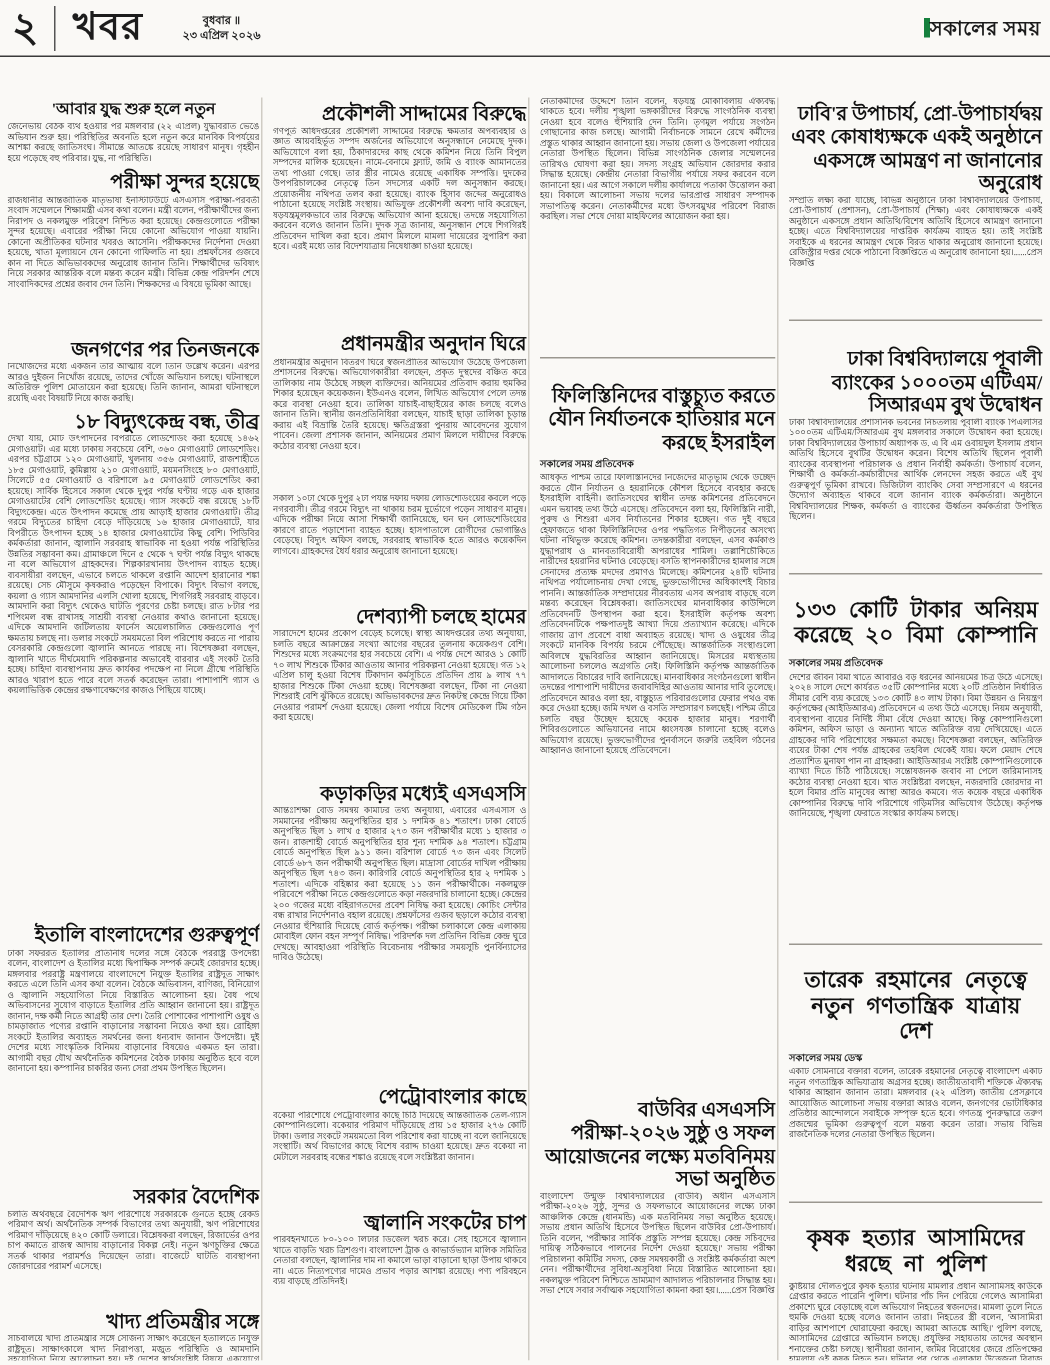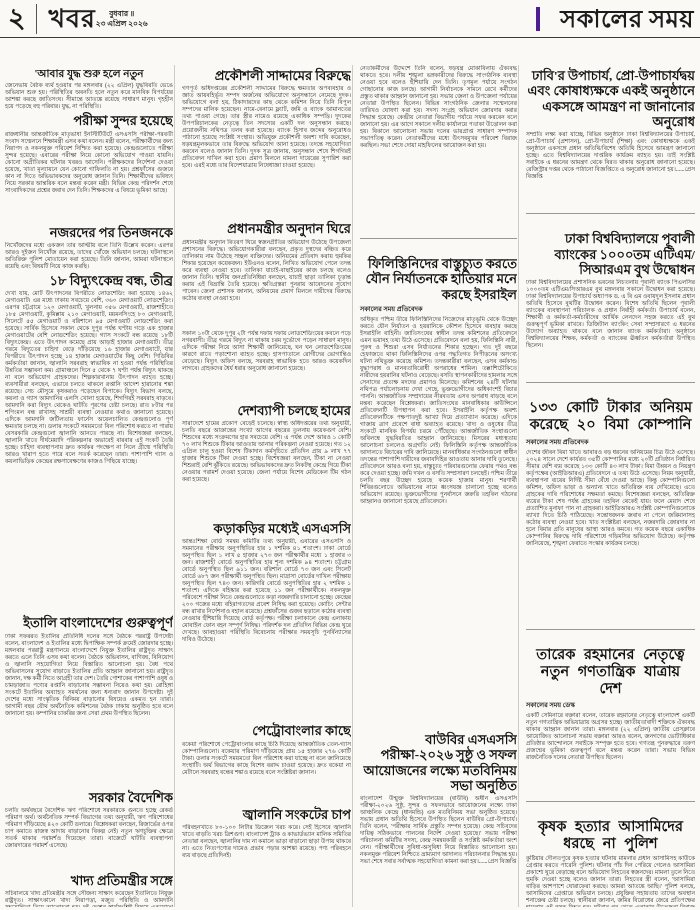--- a/index.html
+++ b/index.html
@@ -9,25 +9,25 @@
     font-family:"Liberation Serif","DejaVu Serif",serif;
   }
   
   .masthead{
     height:38px;display:flex;align-items:center;
     border-bottom:1.5px solid #3a3a3a;padding:0 6px;box-sizing:border-box;
   }
   .pageno{font-size:27px;font-weight:bold;line-height:1;padding:0 10px 0 2px;}
   .mast-vr{width:1px;height:30px;background:#555;margin-right:12px;}
   .section{font-size:25px;font-weight:bold;line-height:1;letter-spacing:1px;}
-  .dateblock{text-align:center;font-weight:bold;font-size:7.5px;line-height:1.25;}
+  .dateblock{margin-left:26px;text-align:center;font-weight:bold;font-size:7.5px;line-height:1.25;}
   .spacer{flex:1;}
   .paper{
-    font-size:24px;font-weight:800;line-height:1;
-    border-left:4px solid #4c1d95;padding-left:20px;letter-spacing:.5px;
+    font-size:13px;font-weight:800;line-height:1;
+    border-left:4px solid #15803d;padding-left:0;letter-spacing:.5px;
   }
   
   .columns{
     display:grid;grid-template-columns:168px 170px 158px 170px;
     column-gap:8px;padding:3px 5px 0 5px;height:866px;overflow:hidden;
   }
   .col{overflow:hidden;min-width:0;margin-top:24px;}
   .col + .col{border-left:1px solid #cfccc4;padding-left:7px;margin-left:-7px;}
   .headline{
     text-align:center;font-weight:bold;line-height:1.18;
@@ -57,21 +57,21 @@
   <div class="spacer"></div>
   <div class="paper">সকালের সময়</div>
 </div>
 
 <div class="columns" id="columns">
     <div class="col">
       <div class="headline sm">'আবার যুদ্ধ শুরু হলে নতুন</div>
       <div class="body" style="height: 28px;">জেনেভায় বৈঠক ব্যর্থ হওয়ার পর মঙ্গলবার (২২ এপ্রিল) যুদ্ধবিরতি ভেঙে অভিযান শুরু হয়। পরিস্থিতির অবনতি হলে নতুন করে মানবিক বিপর্যয়ের আশঙ্কা করছে জাতিসংঘ। সীমান্তে আতঙ্কে রয়েছে সাধারণ মানুষ। গৃহহীন হয়ে পড়েছে বহু পরিবার। যুদ্ধ, না পরিস্থিতি।</div>
       <div class="headline md">পরীক্ষা সুন্দর হয়েছে</div>
       <div class="body" style="height: 91px;">রাজধানীর আন্তর্জাতিক মাতৃভাষা ইনস্টিটিউটে এসএসসি পরীক্ষা-পরবর্তী সংবাদ সম্মেলনে শিক্ষামন্ত্রী এসব কথা বলেন। মন্ত্রী বলেন, পরীক্ষার্থীদের জন্য নিরাপদ ও নকলমুক্ত পরিবেশ নিশ্চিত করা হয়েছে। কেন্দ্রগুলোতে পরীক্ষা সুন্দর হয়েছে। এবারের পরীক্ষা নিয়ে কোনো অভিযোগ পাওয়া যায়নি। কোনো অপ্রীতিকর ঘটনার খবরও আসেনি। পরীক্ষকদের নির্দেশনা দেওয়া হয়েছে, খাতা মূল্যায়নে যেন কোনো গাফিলতি না হয়। প্রশ্নফাঁসের গুজবে কান না দিতে অভিভাবকদের অনুরোধ জানান তিনি। শিক্ষার্থীদের ভবিষ্যৎ নিয়ে সরকার আন্তরিক বলে মন্তব্য করেন মন্ত্রী। বিভিন্ন কেন্দ্র পরিদর্শন শেষে সাংবাদিকদের প্রশ্নের জবাব দেন তিনি। শিক্ষকদের এ বিষয়ে ভূমিকা আছে।</div>
-      <div class="headline md">নজরদের পর তিনজনকে</div>
+      <div class="headline md">জনগণের পর তিনজনকে</div>
       <div class="body" style="height: 28px;">নিখোঁজদের মধ্যে একজন তার আত্মীয় বলে তিনি উল্লেখ করেন। এরপর আরও দুইজন নিখোঁজ রয়েছে, তাদের খোঁজে অভিযান চলছে। ঘটনাস্থলে অতিরিক্ত পুলিশ মোতায়েন করা হয়েছে। তিনি জানান, আমরা ঘটনাস্থলে রয়েছি এবং বিষয়টি নিয়ে কাজ করছি।</div>
       <div class="headline md">১৮ বিদ্যুৎকেন্দ্র বন্ধ, তীব্র</div>
       <div class="body" style="height: 322px;">দেখা যায়, মোট উৎপাদনের বিপরীতে লোডশেডিং করা হয়েছে ১৪৬২ মেগাওয়াট। এর মধ্যে ঢাকায় সবচেয়ে বেশি, ৩৬০ মেগাওয়াট লোডশেডিং। এরপর চট্টগ্রামে ১২০ মেগাওয়াট, খুলনায় ৩৫৬ মেগাওয়াট, রাজশাহীতে ১৮৫ মেগাওয়াট, কুমিল্লায় ২১০ মেগাওয়াট, ময়মনসিংহে ৮০ মেগাওয়াট, সিলেটে ৫৫ মেগাওয়াট ও বরিশালে ৯৫ মেগাওয়াট লোডশেডিং করা হয়েছে। সার্বিক হিসেবে সকাল থেকে দুপুর পর্যন্ত ঘণ্টায় গড়ে এক হাজার মেগাওয়াটের বেশি লোডশেডিং হয়েছে। গ্যাস সংকটে বন্ধ রয়েছে ১৮টি বিদ্যুৎকেন্দ্র। এতে উৎপাদন কমেছে প্রায় আড়াই হাজার মেগাওয়াট। তীব্র গরমে বিদ্যুতের চাহিদা বেড়ে দাঁড়িয়েছে ১৬ হাজার মেগাওয়াটে, যার বিপরীতে উৎপাদন হচ্ছে ১৪ হাজার মেগাওয়াটের কিছু বেশি। পিডিবির কর্মকর্তারা জানান, জ্বালানি সরবরাহ স্বাভাবিক না হওয়া পর্যন্ত পরিস্থিতির উন্নতির সম্ভাবনা কম। গ্রামাঞ্চলে দিনে ৫ থেকে ৭ ঘণ্টা পর্যন্ত বিদ্যুৎ থাকছে না বলে অভিযোগ গ্রাহকদের। শিল্পকারখানায় উৎপাদন ব্যাহত হচ্ছে। ব্যবসায়ীরা বলছেন, এভাবে চলতে থাকলে রপ্তানি আদেশ হারানোর শঙ্কা রয়েছে। সেচ মৌসুমে কৃষকরাও পড়েছেন বিপাকে। বিদ্যুৎ বিভাগ বলছে, কয়লা ও গ্যাস আমদানির এলসি খোলা হয়েছে, শিগগিরই সরবরাহ বাড়বে। আমদানি করা বিদ্যুৎ থেকেও ঘাটতি পূরণের চেষ্টা চলছে। রাত ৮টার পর শপিংমল বন্ধ রাখাসহ সাশ্রয়ী ব্যবস্থা নেওয়ার কথাও জানানো হয়েছে। এদিকে আমদানি জটিলতায় ফার্নেস অয়েলচালিত কেন্দ্রগুলোও পূর্ণ ক্ষমতায় চলছে না। ডলার সংকটে সময়মতো বিল পরিশোধ করতে না পারায় বেসরকারি কেন্দ্রগুলো জ্বালানি আনতে পারছে না। বিশেষজ্ঞরা বলছেন, জ্বালানি খাতে দীর্ঘমেয়াদি পরিকল্পনার অভাবেই বারবার এই সংকট তৈরি হচ্ছে। চাহিদা ব্যবস্থাপনায় দ্রুত কার্যকর পদক্ষেপ না নিলে গ্রীষ্মে পরিস্থিতি আরও খারাপ হতে পারে বলে সতর্ক করেছেন তারা। পাশাপাশি গ্যাস ও কয়লাভিত্তিক কেন্দ্রের রক্ষণাবেক্ষণের কাজও পিছিয়ে যাচ্ছে।</div>
       <div class="headline md">ইতালি বাংলাদেশের গুরুত্বপূর্ণ</div>
       <div class="body" style="height: 154px;">ঢাকা সফররত ইতালির প্রতিনিধি দলের সঙ্গে বৈঠকে পররাষ্ট্র উপদেষ্টা বলেন, বাংলাদেশ ও ইতালির মধ্যে দ্বিপাক্ষিক সম্পর্ক ক্রমেই জোরদার হচ্ছে। মঙ্গলবার পররাষ্ট্র মন্ত্রণালয়ে বাংলাদেশে নিযুক্ত ইতালির রাষ্ট্রদূত সাক্ষাৎ করতে এলে তিনি এসব কথা বলেন। বৈঠকে অভিবাসন, বাণিজ্য, বিনিয়োগ ও জ্বালানি সহযোগিতা নিয়ে বিস্তারিত আলোচনা হয়। বৈধ পথে অভিবাসনের সুযোগ বাড়াতে ইতালির প্রতি আহ্বান জানানো হয়। রাষ্ট্রদূত জানান, দক্ষ কর্মী নিতে আগ্রহী তার দেশ। তৈরি পোশাকের পাশাপাশি ওষুধ ও চামড়াজাত পণ্যের রপ্তানি বাড়ানোর সম্ভাবনা নিয়েও কথা হয়। রোহিঙ্গা সংকটে ইতালির অব্যাহত সমর্থনের জন্য ধন্যবাদ জানান উপদেষ্টা। দুই দেশের মধ্যে সাংস্কৃতিক বিনিময় বাড়ানোর বিষয়েও একমত হন তারা। আগামী বছর যৌথ অর্থনৈতিক কমিশনের বৈঠক ঢাকায় অনুষ্ঠিত হবে বলে জানানো হয়। কম্পানির চাকরির জন্য সেরা প্রথম উপস্থিত ছিলেন।</div>
       <div class="headline md">সরকার বৈদেশিক</div>
       <div class="body" style="height: 63px;">চলতি অর্থবছরে বৈদেশিক ঋণ পরিশোধে সরকারকে গুনতে হচ্ছে রেকর্ড পরিমাণ অর্থ। অর্থনৈতিক সম্পর্ক বিভাগের তথ্য অনুযায়ী, ঋণ পরিশোধের পরিমাণ দাঁড়িয়েছে ৪২০ কোটি ডলারে। বিশ্লেষকরা বলছেন, রিজার্ভের ওপর চাপ কমাতে রাজস্ব আদায় বাড়ানোর বিকল্প নেই। নতুন ঋণচুক্তির ক্ষেত্রে সতর্ক থাকার পরামর্শও দিয়েছেন তারা। বাজেটে ঘাটতি ব্যবস্থাপনা জোরদারের পরামর্শ এসেছে।</div>
       <div class="headline md">খাদ্য প্রতিমন্ত্রীর সঙ্গে</div>
       <div class="body" style="height: 42px;">সচিবালয়ে খাদ্য প্রতিমন্ত্রীর সঙ্গে সৌজন্য সাক্ষাৎ করেছেন ইতালিতে নিযুক্ত রাষ্ট্রদূত। সাক্ষাৎকালে খাদ্য নিরাপত্তা, মজুত পরিস্থিতি ও আমদানি সহযোগিতা নিয়ে আলোচনা হয়। দুই দেশের স্বার্থসংশ্লিষ্ট বিষয়ে একযোগে কাজ করার বিষয়ে একমত হন তারা।</div>
     </div>

